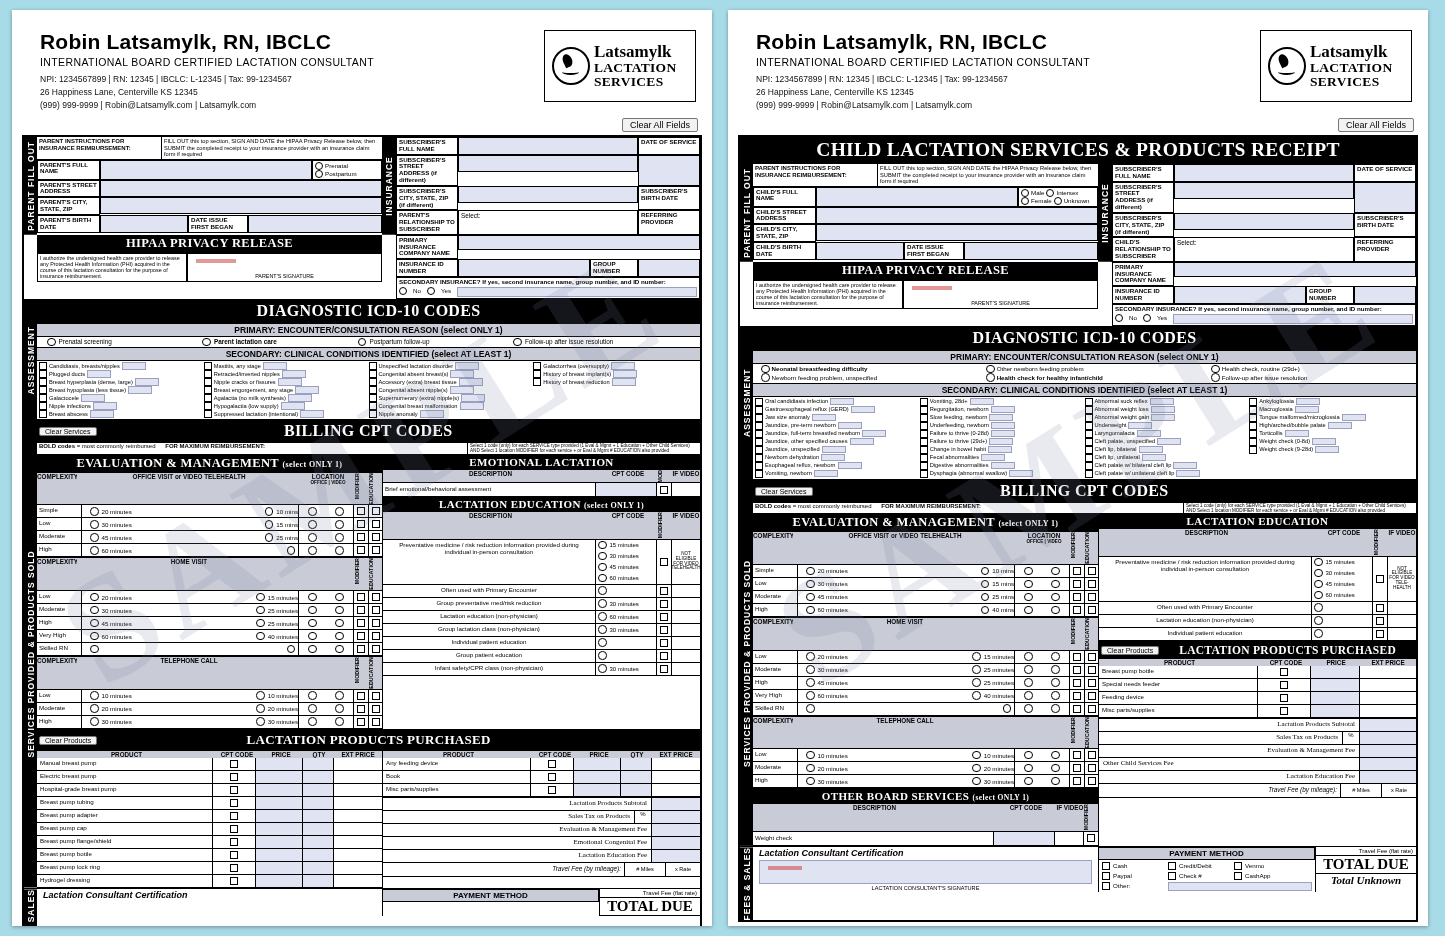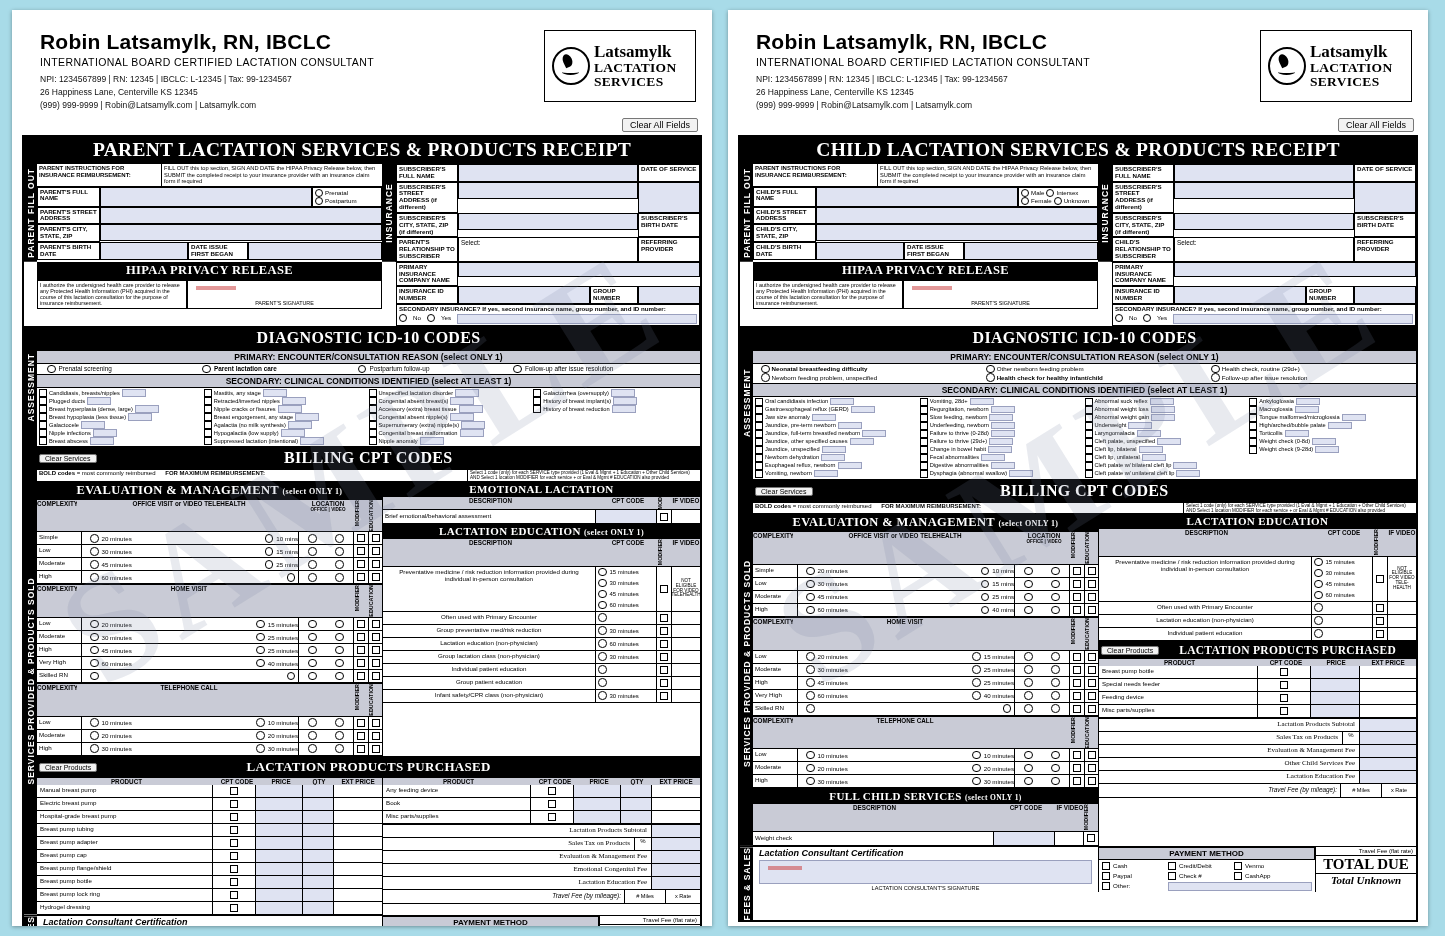--- a/index.html
+++ b/index.html
@@ -142,21 +142,20 @@
           <div class="logo-t2">LACTATION SERVICES</div>
         </div>
       </div>
     </div>
 
     <div class="clear-all-wrap">
       <div class="clear-all">Clear All Fields</div>
     </div>
 
     <div class="form">
-      <div class="banner">PARENT LACTATION SERVICES &amp; PRODUCTS RECEIPT</div>
 
       <div class="section" style="border-top:none;">
         <div class="railword">PARENT FILL OUT</div>
         <div class="body">
           <div class="row">
 
             <div style="width:345px;">
               <div style="display:flex;border-bottom:1px solid #000;">
                 <div style="width:120px;padding:1px 2px;font-size:6px;font-weight:bold;line-height:1.1;">PARENT INSTRUCTIONS FOR INSURANCE REIMBURSEMENT:</div>
                 <div style="flex:1;padding:1px 2px;font-size:5.7px;line-height:1.15;border-left:1px solid #000;">FILL OUT this top section, SIGN AND DATE the HIPAA Privacy Release below, then SUBMIT the completed receipt to your insurance provider with an insurance claim form if required</div>
@@ -1828,21 +1827,21 @@
                     <div style="width:14px;display:flex;align-items:center;justify-content:center;border-right:1px solid #000;">
                       <span class="chk"></span>
                     </div>
                     <div style="width:13px;display:flex;align-items:center;justify-content:center;">
                       <span class="chk"></span>
                     </div>
                   </div>
                 </div>
 
               <div class="barsm small" style="border-top:1px solid #000;">
-                <span>FULL CHILD SERVICES</span> <span class="ital" style="font-size:7.5px;">(select ONLY 1)</span>
+                <span>OTHER BOARD SERVICES</span> <span class="ital" style="font-size:7.5px;">(select ONLY 1)</span>
               </div>
               <div style="display:flex;border-bottom:1px solid #000;">
                 <div style="flex:1;" class="hdrcell">DESCRIPTION</div>
                 <div style="width:60px;" class="hdrcell">CPT CODE</div>
                 <div style="width:28px;" class="hdrcell">IF VIDEO</div>
                 <div style="width:14px;" class="hdrcell">
                     <div class="vtxt">MODIFIER</div>
                   </div>
               </div>
               <div style="display:flex;height:13px;border-bottom:1px solid #000;">
@@ -1984,21 +1983,21 @@
                   <div style="display: flex; height: 12px; border-bottom: 1px solid rgb(0, 0, 0); border-top: none;">
                     <div style="flex:1;text-align:right;font-size:7px;padding:1px 4px;font-family:'Liberation Serif',serif;">Sales Tax on Products</div>
                     <div style="width:16px;font-size:6px;text-align:center;border-left:1px solid #000;">%</div>
                     <div style="width:56px;border-left:1px solid #000;" class="blue"></div>
                   </div>
                   <div style="display: flex; height: 12px; border-bottom: 1px solid rgb(0, 0, 0); border-top: none;">
                     <div style="flex:1;text-align:right;font-size:7px;padding:1px 4px;font-family:'Liberation Serif',serif;">Evaluation &amp; Management Fee</div>
                     <div style="width:56px;border-left:1px solid #000;" class="blue"></div>
                   </div>
                   <div style="display: flex; height: 12px; border-bottom: 1px solid rgb(0, 0, 0); border-top: none;">
-                    <div style="flex:1;text-align:right;font-size:7px;padding:1px 4px;font-family:'Liberation Serif',serif;">Other Child Services Fee</div>
+                    <div style="flex:1;text-align:left;font-size:7px;padding:1px 4px;font-family:'Liberation Serif',serif;">Other Child Services Fee</div>
                     <div style="width:56px;border-left:1px solid #000;" class="blue"></div>
                   </div>
                   <div style="display: flex; height: 12px; border-bottom: 1px solid rgb(0, 0, 0); border-top: none;">
                     <div style="flex:1;text-align:right;font-size:7px;padding:1px 4px;font-family:'Liberation Serif',serif;">Lactation Education Fee</div>
                     <div style="width:56px;border-left:1px solid #000;" class="blue"></div>
                   </div>
                   <div style="display: flex; height: 13px; border-bottom: 1px solid rgb(0, 0, 0);">
                     <div style="flex:1;text-align:right;font-size:6.4px;padding:2px 3px;font-style:italic;">Travel Fee (by mileage):</div>
                     <div style="width:40px;font-size:5.6px;border-left:1px solid #000;text-align:center;padding-top:3px;"># Miles</div>
                     <div style="width:34px;font-size:5.6px;border-left:1px solid #000;text-align:center;padding-top:3px;">x Rate</div>

